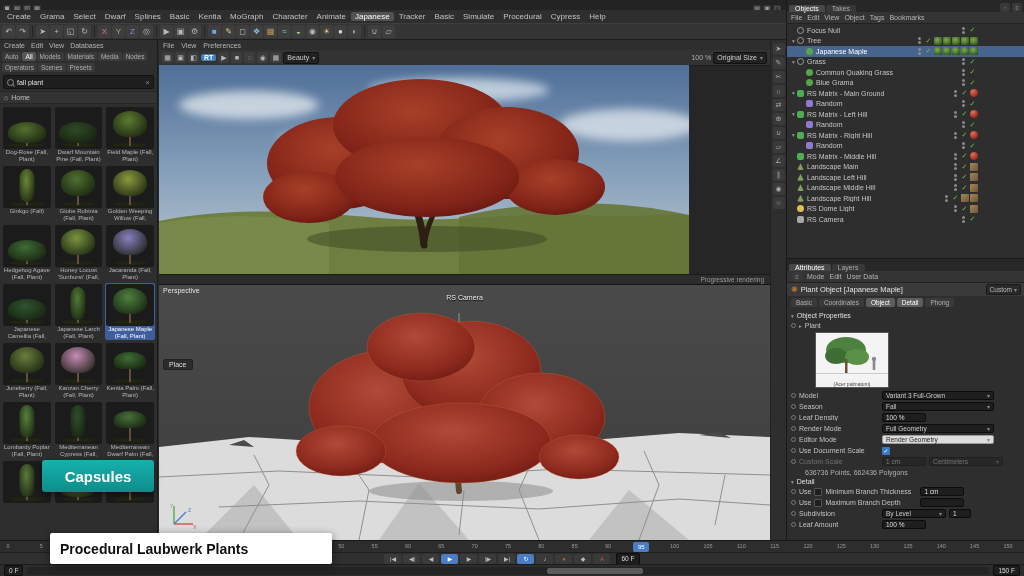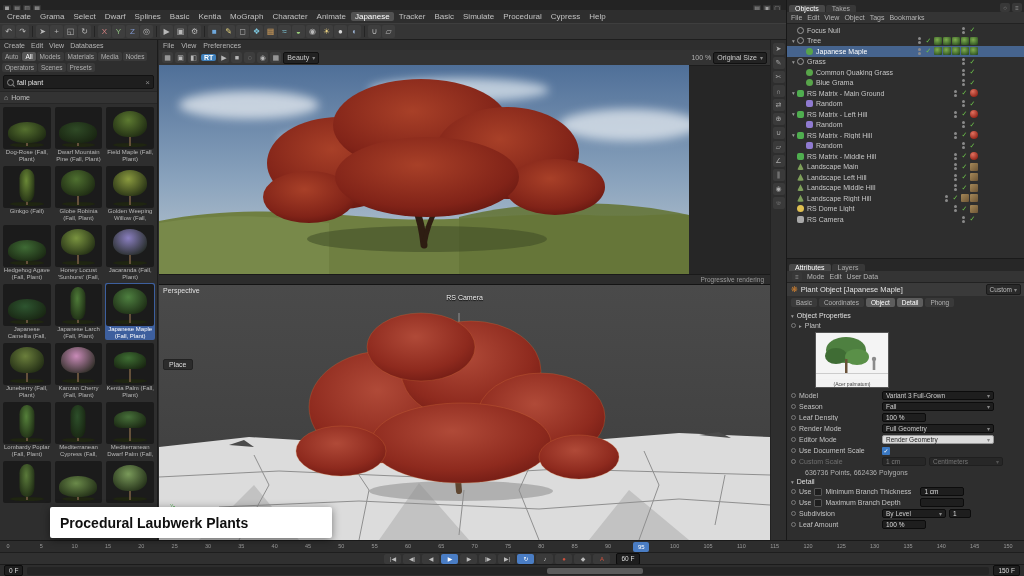--- a/index.html
+++ b/index.html
@@ -124,21 +124,21 @@
   .tr-ic{min-width:13px;height:10px;display:inline-flex;align-items:center;justify-content:center;font-size:6px;color:#bbb;background:#3a3a3a;border-radius:2px;padding:0 2px;}
   .tr-ic.on{background:#4a7dc4;color:#fff;}
   .tr-ic.rec{color:#d0503c;}
   .tr-field{background:#1e1e1e;border:1px solid #0c0c0c;border-radius:2px;padding:0 4px;font-size:6.5px;color:#ddd;height:10px;display:inline-flex;align-items:center;margin-left:4px;}
   #range-row{position:absolute;left:0;top:564px;width:1024px;height:12px;background:#2d2d2d;border-top:1px solid #1b1b1b;display:flex;align-items:center;gap:4px;padding:0 4px;box-sizing:border-box;}
   .rg-field{background:#1e1e1e;border:1px solid #0c0c0c;border-radius:2px;padding:0 4px;font-size:6.5px;color:#ddd;height:9px;display:flex;align-items:center;flex:none;}
   .rg-track{flex:1;height:8px;background:#242424;border-radius:2px;position:relative;}
   .rg-handle{position:absolute;top:1px;height:6px;background:#5c5c5c;border-radius:2px;}
   
   #badge{position:absolute;left:42px;top:460px;width:112px;height:32px;background:linear-gradient(180deg,#17b1ad,#0d8d8a);color:#fff;font-weight:bold;font-size:15px;display:flex;align-items:center;justify-content:center;border-radius:3px;box-shadow:0 2px 6px rgba(0,0,0,.5);z-index:30;}
-  #title-card{position:absolute;left:50px;top:507px;width:282px;height:31px;background:#ffffff;color:#101010;font-weight:bold;font-size:14px;display:flex;align-items:center;padding-left:10px;border-radius:2px;box-shadow:0 2px 8px rgba(0,0,0,.45);z-index:30;box-sizing:border-box;}
+  #title-card{position:absolute;left:50px;top:533px;width:282px;height:31px;background:#ffffff;color:#101010;font-weight:bold;font-size:14px;display:flex;align-items:center;padding-left:10px;border-radius:2px;box-shadow:0 2px 8px rgba(0,0,0,.45);z-index:30;box-sizing:border-box;}
 </style>
 </head>
 <body>
 
 <div id="root">
 
   <div id="titlebar">
     <span id="title-icons-left"><span class="tiny-ic">◼</span><span class="tiny-ic">▤</span><span class="tiny-ic">▥</span><span class="tiny-ic">▦</span></span>
     <span id="title-icons-right"><span class="tiny-ic">▤</span><span class="tiny-ic">▣</span><span class="tiny-ic">▢</span></span>
   </div>
@@ -1023,14 +1023,15 @@
       <span class="tr-field">60 F</span>
     </div>
   <div id="range-row">
     <span class="rg-field">0 F</span>
     <span class="rg-track">
       <span class="rg-handle" id="rg-handle" style="left: 54%; width: 10%;"></span>
     </span>
     <span class="rg-field">150 F</span>
   </div>
 
+  <div id="badge">Capsules</div>
   <div id="title-card">Procedural Laubwerk Plants</div>
 </div>
 
 </body></html>

